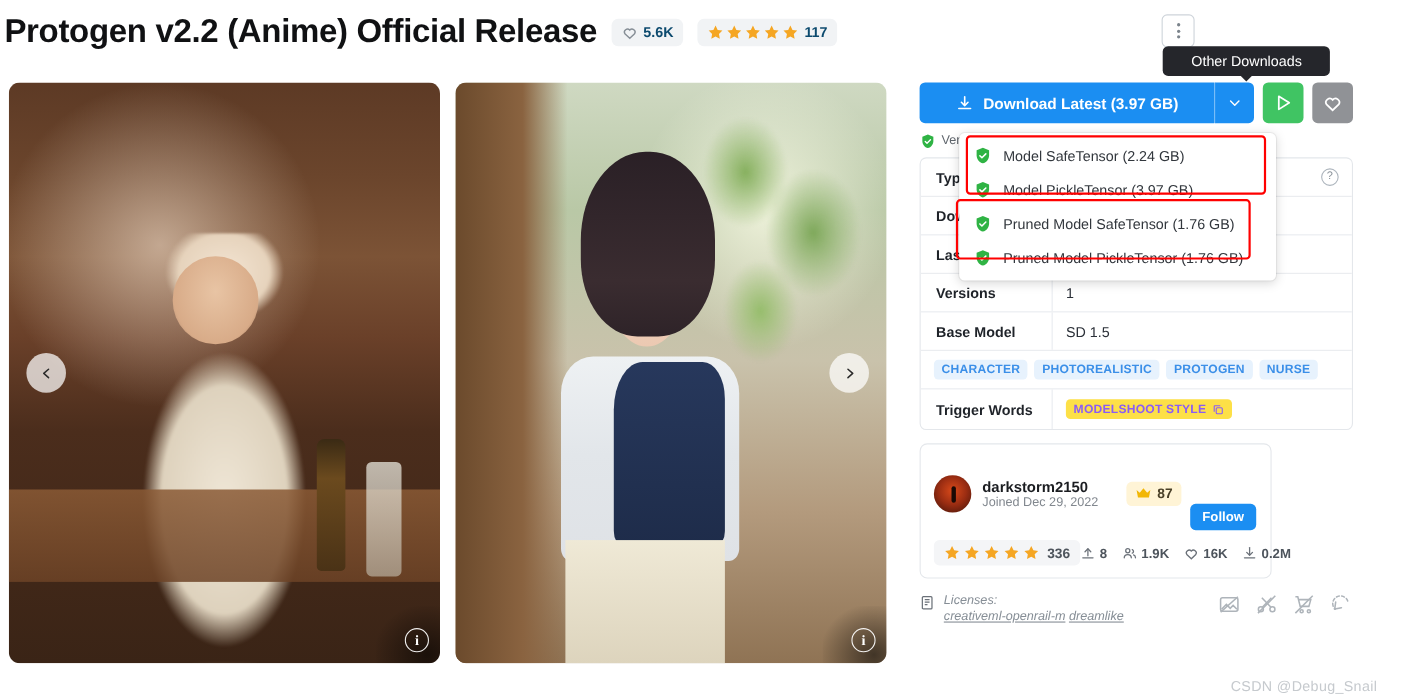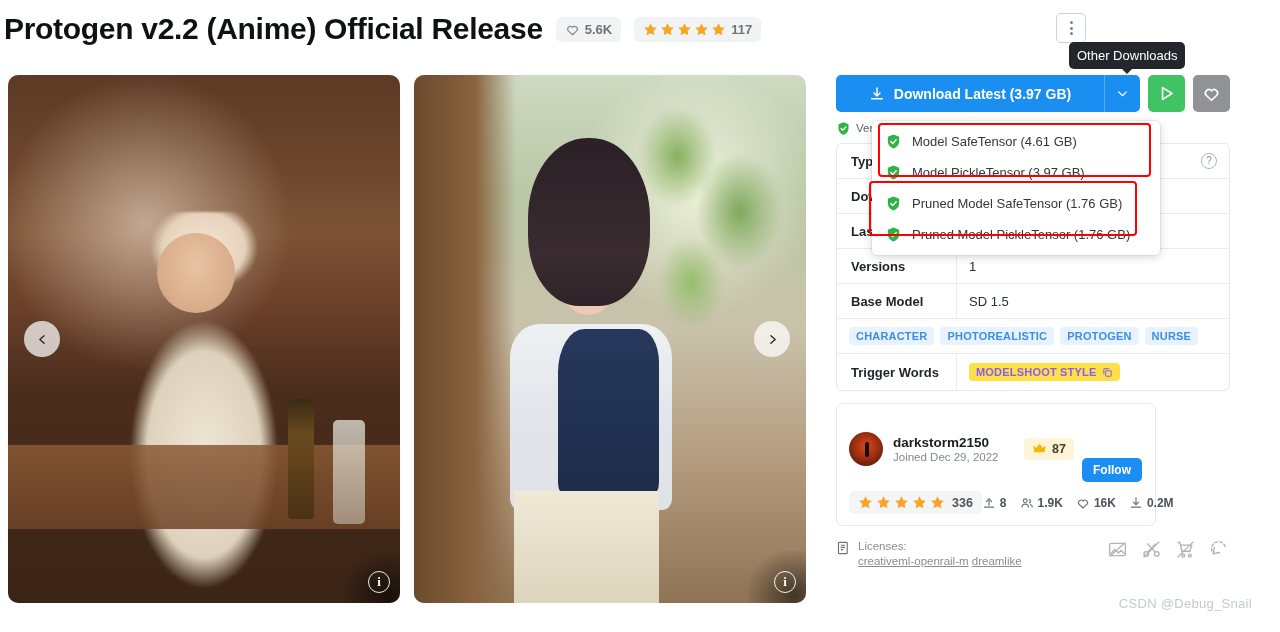--- a/index.html
+++ b/index.html
@@ -19,21 +19,21 @@
   }
   .title {
     font-size: 30px; font-weight: bold; color: #101113;
     letter-spacing: -0.3px; margin-left: 4px; white-space: nowrap;
   }
   .hdr-chip {
     display: inline-flex; align-items: center; gap: 5px;
     background: #f1f3f5; border-radius: 6px;
     padding: 4px 9px; margin-left: 13px; height: 25px;
   }
-  .hdr-chip .cnt { font-size: 13px; font-weight: bold; color: #737373; }
+  .hdr-chip .cnt { font-size: 13px; font-weight: bold; color: #0c4a6e; }
   .heart-outline { width: 15px; height: 15px; display: block; }
   .stars { display: inline-flex; gap: 2px; align-items: center; }
   .star { width: 15px; height: 15px; display: block; }
   .menu-btn {
     position: absolute; right: 30px; top: 13px;
     width: 30px; height: 30px;
     border: 1px solid #ced4da; border-radius: 5px;
     background: #fff; display: flex; flex-direction: column;
     align-items: center; justify-content: center; gap: 2.5px;
     cursor: pointer;
@@ -176,23 +176,23 @@
 
   .verified-row {
     display: flex; align-items: center; gap: 5px;
     margin-top: 7px; height: 18px;
   }
   .shield { width: 15px; height: 15px; flex: none; }
   .verified-txt { font-size: 11.5px; color: #60666d; white-space: nowrap; }
 
   
   .tooltip {
-    position: absolute; left: 233px; top: -33px;
+    position: absolute; left: 221px; top: -33px;
     background: #25262b; color: #fff;
-    font-size: 13px; padding: 6px 8px; border-radius: 5px;
+    font-size: 13px; padding: 6px 26px; border-radius: 5px;
     white-space: nowrap;
   }
   .tooltip::after {
     content: ""; position: absolute; left: 50%; bottom: -5px;
     margin-left: -5px; border-left: 5px solid transparent;
     border-right: 5px solid transparent; border-top: 5px solid #25262b;
   }
 
   
   .info-table {
@@ -263,21 +263,21 @@
     background: #f4f5f7; border-radius: 5px; padding: 4px 9px;
     display: flex; align-items: center; gap: 3px;
   }
   .rate-chip .num { font-size: 12.5px; font-weight: bold; color: #4d545c; margin-left: 4px; }
   .stat-group { margin-left: auto; display: flex; align-items: center; gap: 13px; }
   .stat { display: flex; align-items: center; gap: 4px; }
   .stat svg { width: 14px; height: 14px; }
   .stat .num { font-size: 12px; font-weight: bold; color: #4d545c; }
 
   
-  .licenses { margin-top: 13px; display: flex; align-items: flex-start; }
+  .licenses { margin-top: 13px; display: flex; align-items: flex-start; font-style: italic; }
   .lic-ico { width: 15px; height: 16px; flex: none; margin-top: 1px; }
   .lic-txt { margin-left: 7px; font-size: 11.5px; color: #868e96; line-height: 15px; }
   .lic-txt a { color: #868e96; text-decoration: underline; cursor: pointer; }
   .lic-links { display: block; text-align: center; }
   .lic-marks { margin-left: auto; display: flex; gap: 13px; align-items: center; }
   .lic-marks svg { width: 21px; height: 21px; }
 
   
   .dropdown {
     position: absolute; left: 872px; top: 121px;
@@ -293,21 +293,21 @@
   }
   .dd-item .shield { width: 17px; height: 17px; }
   .redbox {
     position: absolute; border: 2.5px solid #ff0000;
     border-radius: 4px; pointer-events: none; z-index: 41;
   }
   .redbox-a { left: 878px; top: 123px; width: 273px; height: 54px; }
   .redbox-b { left: 869px; top: 181px; width: 268px; height: 55px; }
 
   .watermark {
-    position: absolute; right: 28px; bottom: 21px;
+    position: absolute; right: 28px; bottom: 1px;
     font-size: 13px; color: #c6cace; letter-spacing: .3px;
   }
 </style>
 </head>
 <body>
 
 <div class="page">
 
   <div class="header">
     <div class="title">Protogen v2.2 (Anime) Official Release</div>
@@ -572,21 +572,21 @@
       </div>
     </div>
   </div>
 
   <div class="dropdown">
     <div class="dd-item">
       <svg class="shield" viewBox="0 0 24 24">
         <path d="M12 2l8 3.2v6.2c0 4.9-3.3 9.2-8 10.4-4.7-1.2-8-5.5-8-10.4V5.2z" fill="#2fb344"></path>
         <path d="M8.2 12.1l2.6 2.6 5-5" fill="none" stroke="#ffffff" stroke-width="2" stroke-linecap="round" stroke-linejoin="round"></path>
       </svg>
-      <span>Model SafeTensor (4.61 GB)</span>
+      <span>Model SafeTensor (2.24 GB)</span>
     </div>
     <div class="dd-item">
       <svg class="shield" viewBox="0 0 24 24">
         <path d="M12 2l8 3.2v6.2c0 4.9-3.3 9.2-8 10.4-4.7-1.2-8-5.5-8-10.4V5.2z" fill="#2fb344"></path>
         <path d="M8.2 12.1l2.6 2.6 5-5" fill="none" stroke="#ffffff" stroke-width="2" stroke-linecap="round" stroke-linejoin="round"></path>
       </svg>
       <span>Model PickleTensor (3.97 GB)</span>
     </div>
     <div class="dd-item">
       <svg class="shield" viewBox="0 0 24 24">

